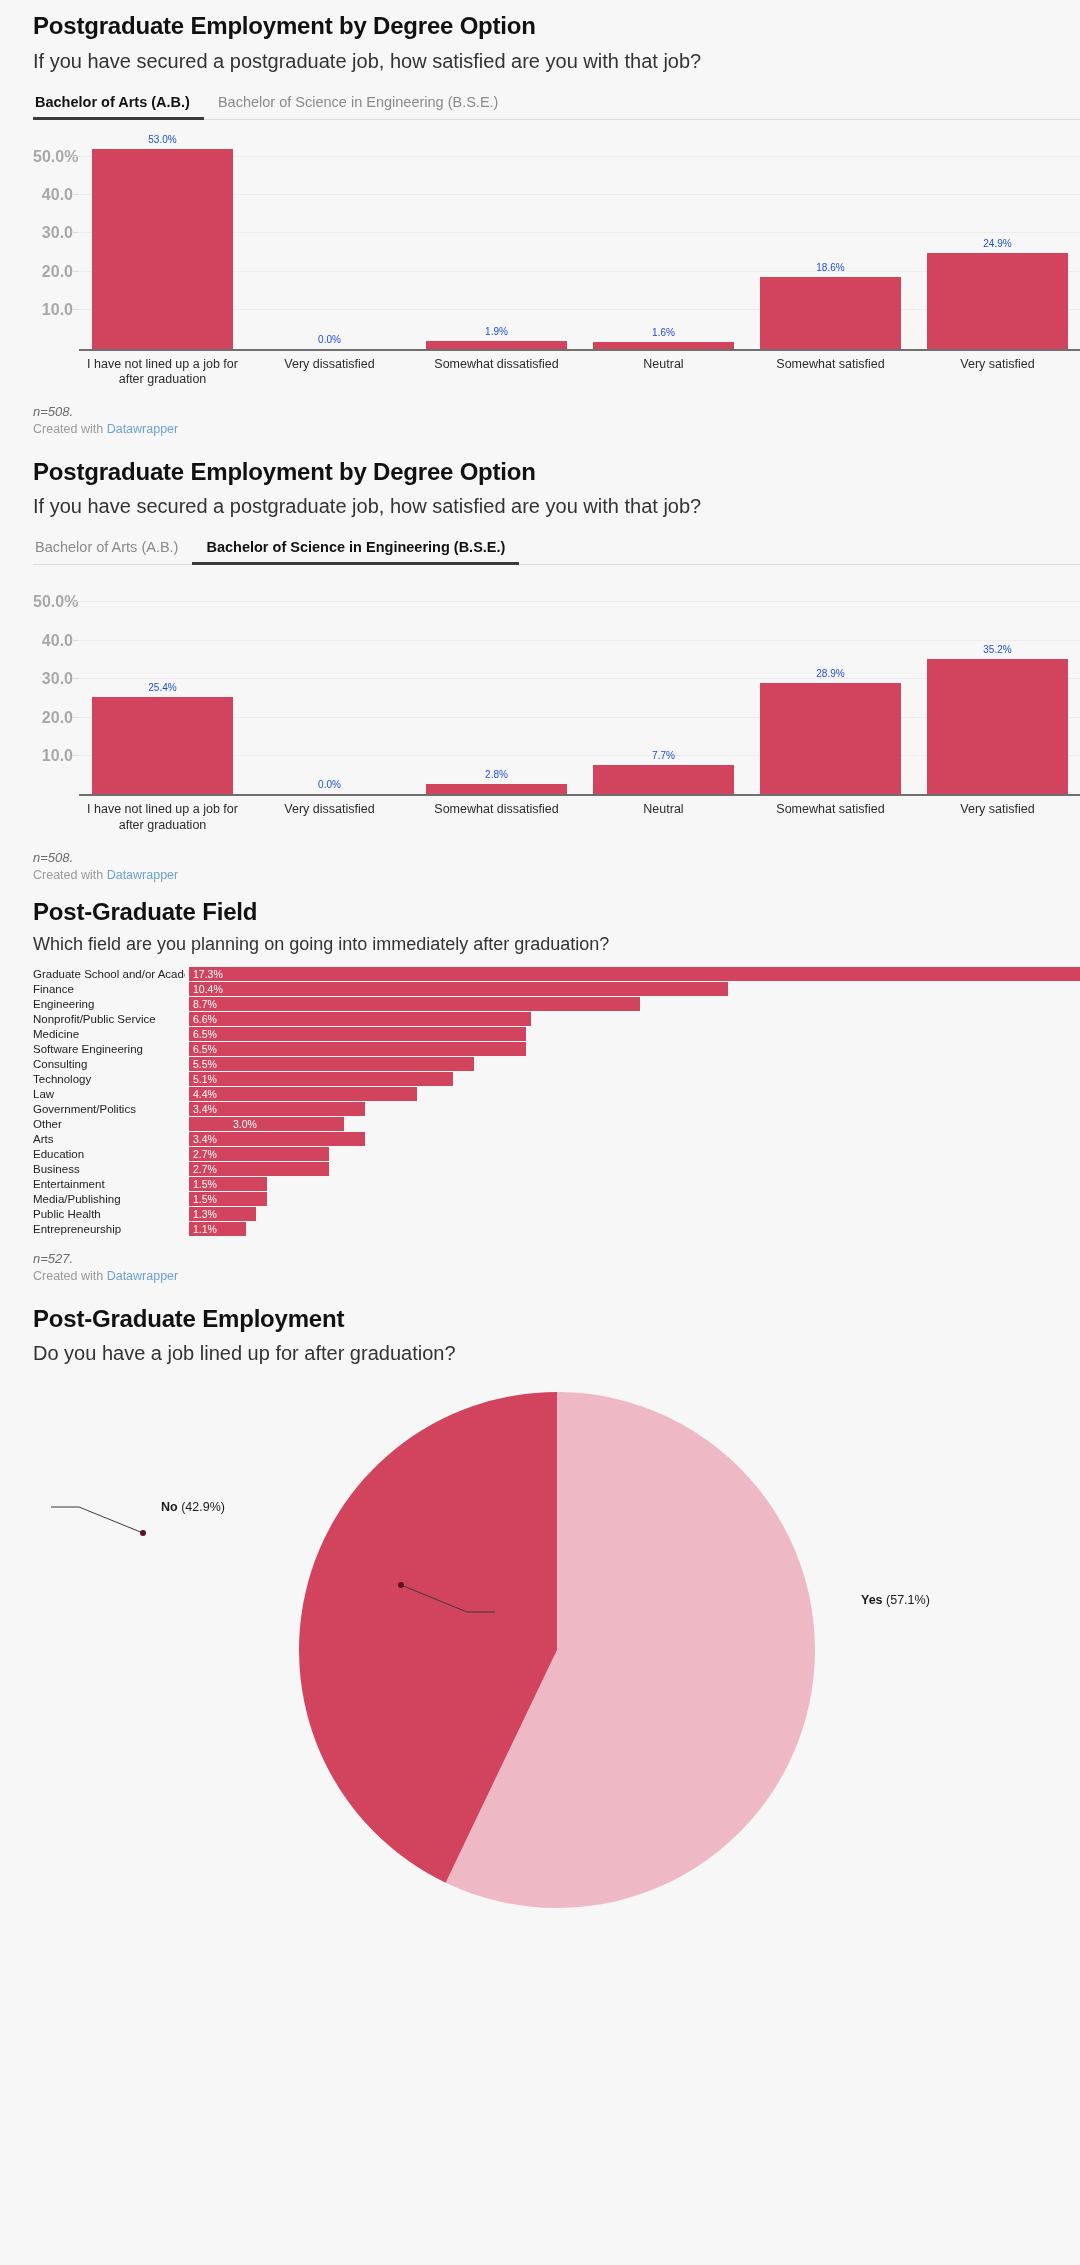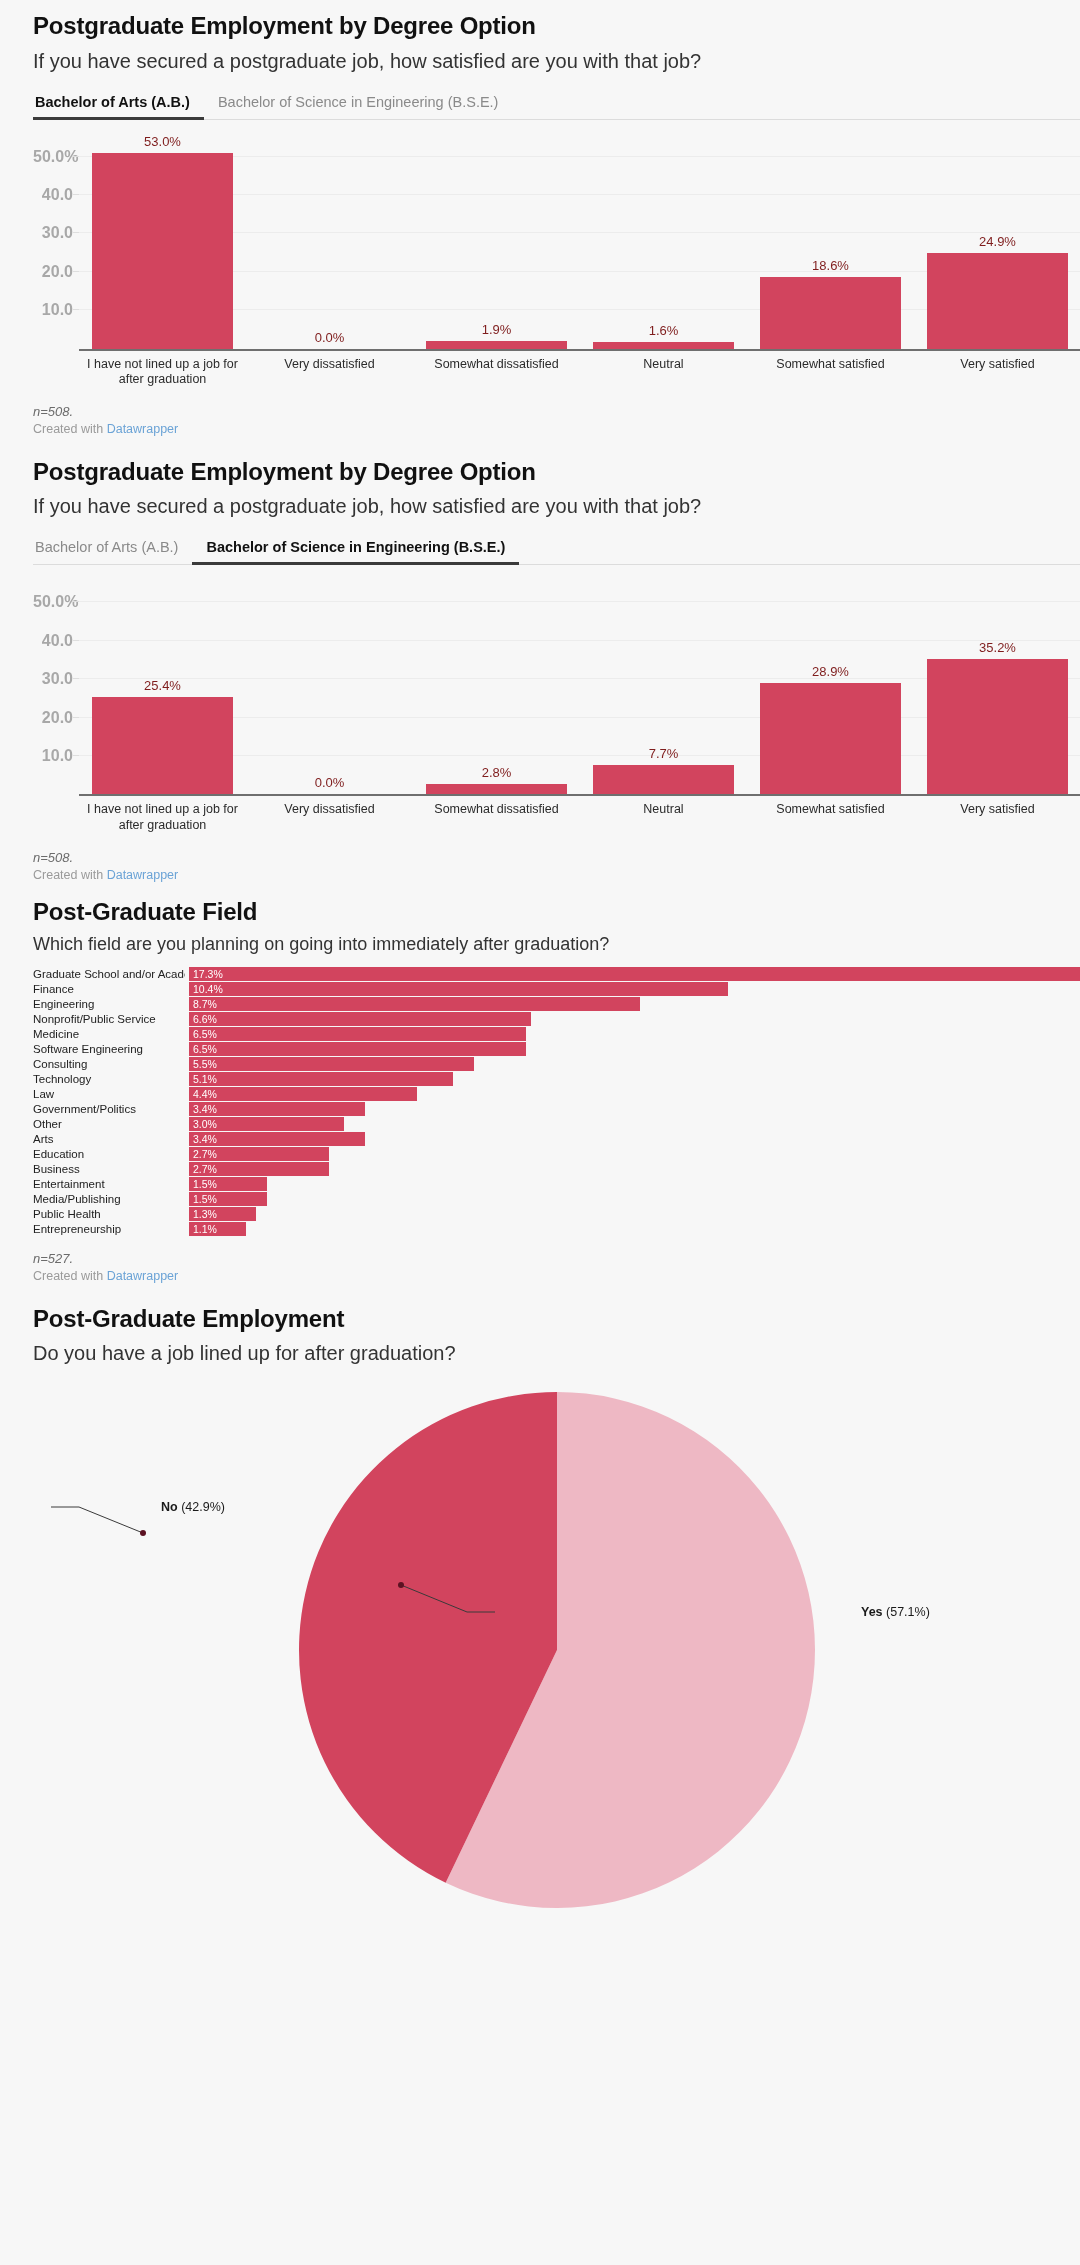--- a/index.html
+++ b/index.html
@@ -54,21 +54,21 @@
   .gline .gl-tick {
     position:absolute; left:-6px; top:0; width:6px; height:1px; background:#dedede;
   }
   .vbars {
     position:absolute; left:0; right:0; bottom:0; top:0;
     display:flex; align-items:flex-end;
   }
   .vbar-cell { flex:1; display:flex; flex-direction:column; justify-content:flex-end;
                align-items:center; height:100%; position:relative; }
   .vbar-val {
-    font-size:13px; color:#7f1d1d; margin-bottom:4px; white-space:nowrap;
+    font-size:10px; color:#1d4ed8; margin-bottom:4px; white-space:nowrap;
   }
   .vbar {
     width:84%; background:#d2445e;
   }
   .axisline { height:2px; background:#6f6f6f; margin-left:46px; }
   .vlabels { display:flex; margin-left:46px; margin-top:6px; }
   .vlabel {
     flex:1; text-align:center; font-size:12.5px; color:#2b2b2b;
     line-height:1.25; padding:0 4px;
   }
@@ -329,21 +329,21 @@
           <div class="hlabel">Government/Politics</div>
           <div class="htrack">
             <div class="hbar" style="width: 19.6532%; background: rgb(210, 68, 94);">
               <span class="hval">3.4%</span>
             </div>
           </div>
         </div>
         <div class="hrow">
           <div class="hlabel">Other</div>
           <div class="htrack">
-            <div class="hbar" style="width: 17.341%; background: rgb(210, 68, 94);">
+            <div class="hbar" style="width: 17.341%; background: rgb(210, 68, 94); padding-left: 40px;">
               <span class="hval">3.0%</span>
             </div>
           </div>
         </div>
         <div class="hrow">
           <div class="hlabel">Arts</div>
           <div class="htrack">
             <div class="hbar" style="width: 19.6532%; background: rgb(210, 68, 94);">
               <span class="hval">3.4%</span>
             </div>
@@ -410,17 +410,17 @@
     <div class="pie-wrap">
       <svg class="pie-svg" id="pie-svg" width="1048" height="520" viewBox="0 0 1048 520">
           <path d="M 524 260 L 524 2 A 258 258 0 1 1 412.68434021431256 492.7505615169963 Z" fill="#eeb8c4"></path>
           <path d="M 524 260 L 412.68434021431256 492.7505615169963 A 258 258 0 0 1 524 2 Z" fill="#d2445e"></path>
           <path d="M 110 143 L 46 117 L 18 117" stroke="#3a3a3a" stroke-width="1" fill="none"></path>
           <circle cx="110" cy="143" r="3" fill="#5c1222"></circle>
           <path d="M 368 195 L 434 222 L 462 222" stroke="#3a3a3a" stroke-width="1" fill="none"></path>
           <circle cx="368" cy="195" r="3" fill="#5c1222"></circle>
         </svg>
       <div class="pie-label" id="pie-label-no" style="left: 128px; top: 110px;"><b>No</b> <span>(42.9%)</span></div>
-      <div class="pie-label" id="pie-label-yes" style="left: 828px; top: 215px;"><b>Yes</b> <span>(57.1%)</span></div>
+      <div class="pie-label" id="pie-label-yes" style="left: 828px; top: 203px;"><b>Yes</b> <span>(57.1%)</span></div>
     </div>
   </div>
 
 </div>
 
 </body></html>

